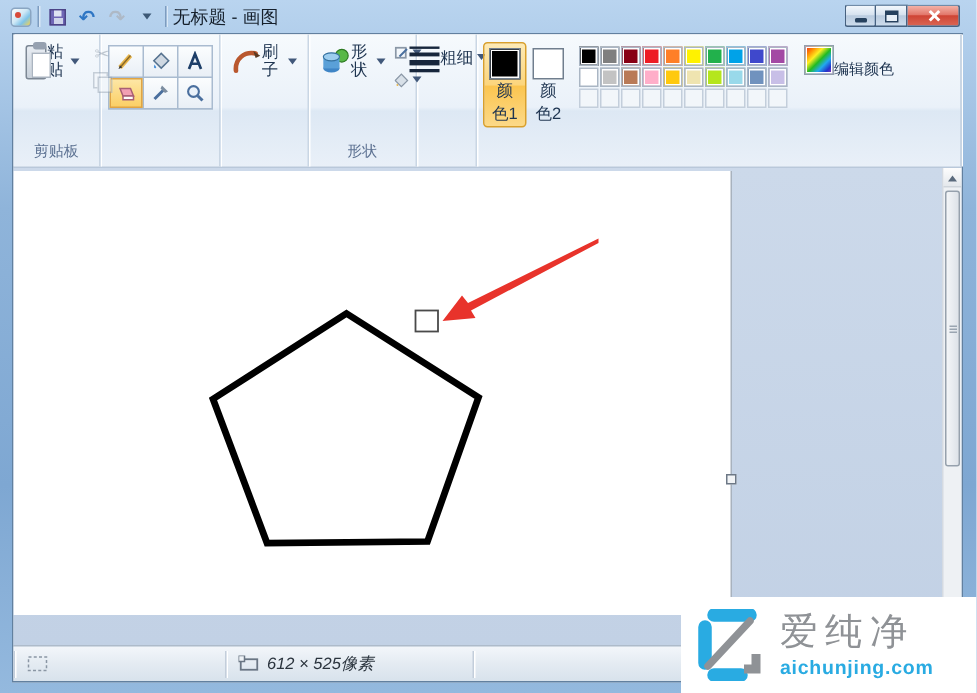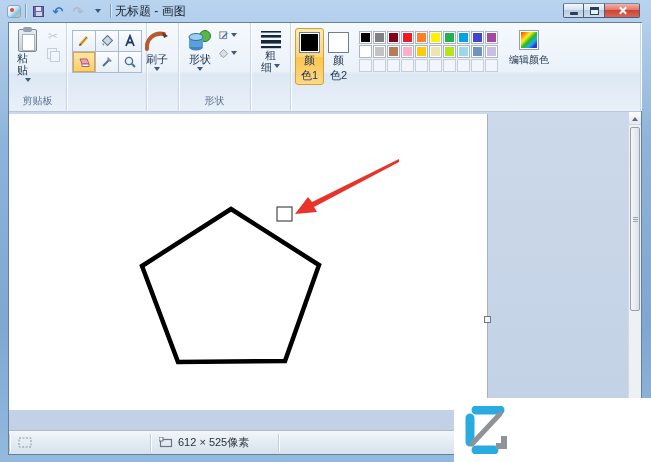--- a/index.html
+++ b/index.html
@@ -51,21 +51,21 @@
   .helpbtn { position:absolute; right:6px; bottom:3px; width:14px; height:14px; border-radius:50%;
     background: radial-gradient(circle at 35% 30%, #7db4e8, #2f6fbe); border:1px solid #2a5d9e;
     color:#fff; font-size:10px; font-weight:bold; display:flex; align-items:center; justify-content:center; }
   
   .ribbon { height:89px; flex:0 0 auto; display:flex;
     background: linear-gradient(180deg,#f6fafd 0%,#eaf1f9 55%,#dde8f4 58%,#e9f0f8 100%);
     border-bottom:1px solid #b9c8da; }
   .rgroup { display:flex; flex-direction:column; border-right:1px solid #c9d6e4; box-shadow:1px 0 0 #ffffff; }
   .rg-content { flex:1; display:flex; align-items:flex-start; padding:4px 4px 0; }
   .rg-label { text-align:center; font-size:10px; color:#5d7292; padding:1px 2px 3px; white-space:nowrap; }
-  .bigbtn { display:flex; flex-direction:column; align-items:center; font-size:11px; color:#1e3450; padding:1px 3px; border:1px solid transparent; border-radius:2px; }
+  .bigbtn { display:flex; flex-direction:row; align-items:center; font-size:11px; color:#1e3450; padding:1px 3px; border:1px solid transparent; border-radius:2px; }
   .bigbtn .lbl { line-height:12px; }
   .dd { width:0; height:0; border:3px solid transparent; border-top:4px solid #41587a; margin-top:2px; }
   .smallcol { display:flex; flex-direction:column; gap:2px; margin-left:2px; padding-top:1px; }
   .sicon { width:18px; height:16px; display:flex; align-items:center; justify-content:center; }
   .dim { opacity:.45; }
   
   .clip-ic { width:19px; height:23px; background:linear-gradient(180deg,#e8edf3,#c7d0da); border:1px solid #7c8794; border-radius:2px; position:relative; }
   .clip-ic::before { content:""; position:absolute; left:4px; top:-3px; width:9px; height:5px; background:#96a1b0; border-radius:2px; }
   .clip-ic::after { content:""; position:absolute; left:3px; top:4px; width:11px; height:15px; background:#fff; border:1px solid #aab4c0; }
   .scis { font-size:12px; color:#7e8b9a; }
@@ -83,38 +83,38 @@
   .toolgrid { display:grid; grid-template-columns:repeat(3,22px); grid-auto-rows:20px; border:1px solid #a9bbd0; background:#a9bbd0; gap:1px; margin-top:3px; }
   .tcell { background:linear-gradient(180deg,#fbfdfe,#e9eff6); display:flex; align-items:center; justify-content:center; }
   .tcell.sel { background:linear-gradient(180deg,#fde8a9,#fbce62); box-shadow: inset 0 0 0 1px #e0a444; }
   
   .colorbtn { width:29px; display:flex; flex-direction:column; align-items:center; font-size:11px; color:#1e3450; padding:3px 2px 1px; border-radius:3px; border:1px solid transparent; margin-top:1px; }
   .colorbtn.sel { background:linear-gradient(180deg,#fdeab6 0%,#fcd57c 50%,#fbc550 52%,#fcd988 100%); border-color:#d9a02c; }
   .swatch { width:21px; height:21px; border:1px solid #707e8e; box-shadow: inset 0 0 0 1px #ffffff; }
   .palette { display:grid; grid-template-columns:repeat(10,13px); grid-auto-rows:13px; gap:1px; margin:4px 4px 0 6px; }
   .pcell { border:1px solid #aab6c4; box-shadow: inset 0 0 0 1px #ffffff; }
   .pcell.empty { background:#f2f6fa; border-color:#c3cedb; box-shadow:none; }
-  .editcolors { display:flex; flex-direction:column; align-items:center; font-size:10px; color:#1e3450; padding:3px 3px 0; margin-left:4px; }
+  .editcolors { display:flex; flex-direction:row; align-items:flex-end; font-size:10px; color:#1e3450; padding:3px 3px 0; margin-left:4px; }
   .rainbow { width:20px; height:20px; border:1px solid #93a0ae; box-shadow: inset 0 0 0 1px #fff; margin-bottom:3px;
     background: linear-gradient(135deg,#e22 0%,#f80 18%,#fe2 35%,#2b2 52%,#2ae 68%,#23c 84%,#a3a 100%); }
   
   .workarea { flex:1; position:relative; background:linear-gradient(180deg,#ccd9ea,#c2d1e5); overflow:hidden; }
   .canvas { position:absolute; left:0; top:2px; width:479px; height:296px; background:#fff; border-right:1px solid #a8b2be; }
   .rhandle { position:absolute; left:475px; top:204px; width:7px; height:7px; background:#f2f4f6; border:1px solid #6d7886; }
   .vscroll { position:absolute; right:0; top:0; bottom:0; width:13px; background:#eef1f4; border-left:1px solid #d4dae1; }
   .vs-up { height:13px; display:flex; align-items:center; justify-content:center; background:linear-gradient(180deg,#fdfdfd,#e4e8ec); border-bottom:1px solid #cfd5db; }
   .tri-up { width:0; height:0; border:3px solid transparent; border-bottom:4px solid #5a6a7c; margin-top:-2px; }
   .vs-thumb { position:absolute; left:1px; top:15px; width:10px; height:184px; border:1px solid #96a1ad; border-radius:2px;
     background:linear-gradient(90deg,#f4f6f8,#dde2e8); }
   .vs-grip { position:absolute; left:2px; top:50%; width:5px; height:1px; background:#9aa5b1; box-shadow:0 2px 0 #9aa5b1, 0 -2px 0 #9aa5b1; }
   
   .statusbar { height:24px; flex:0 0 auto; display:flex; align-items:center; font-size:11px; color:#2a333d;
     background:linear-gradient(180deg,#f3f6fa 0%,#e4ebf2 50%,#d8e2ec 100%); border-top:1px solid #aebbca; }
   .ssec { display:flex; align-items:center; gap:5px; padding:0 8px; height:100%; }
-  .ssec-1 { width:142px; } .ssec-2 { width:140px; } .ssec-3 { width:127px; }
+  .ssec-1 { width:142px; } .ssec-2 { width:140px; } .ssec-3 { width:164px;font-style:italic; }
   .sdiv { width:1px; height:18px; background:#c3cedb; box-shadow:1px 0 0 #fff; }
   
   .watermark { position:absolute; right:0; bottom:0; width:197px; height:64px; background:#fff; z-index:20;
     display:flex; align-items:center; gap:8px; padding-left:8px; }
   .wm-text { display:flex; flex-direction:column; line-height:1; }
   .wm-brand { font-size:25px; color:#8f9296; letter-spacing:5px; }
   .wm-domain { font-size:13px; font-weight:bold; color:#29abe2; margin-top:4px; letter-spacing:.5px; }
 </style>
 </head>
 <body>
@@ -212,21 +212,21 @@
           <div class="tcell">
             <svg width="14" height="14" viewBox="0 0 14 14">
               <circle cx="6" cy="6" r="3.6" fill="#eaf2fa" stroke="#4a6f9e" stroke-width="1.4"></circle>
               <line x1="8.8" y1="8.8" x2="12" y2="12" stroke="#4a6f9e" stroke-width="2"></line>
             </svg>
           </div>
         </div>
       </div>
     </div>
 
-    <div class="rgroup" style="width:32px;align-items:flex-end;">
+    <div class="rgroup" style="width:59px;">
       <div class="rg-content" style="justify-content:center;">
         <div class="bigbtn">
           <svg width="26" height="24" viewBox="0 0 26 24">
             <path d="M3 20 C2 10 10 3 20 5" fill="none" stroke="#b9572e" stroke-width="4" stroke-linecap="round"></path>
             <path d="M18 3 L24 7 L20 9 Z" fill="#5a3a22"></path>
           </svg>
           <span class="lbl">刷子</span>
           <span class="dd"></span>
         </div>
       </div>
@@ -373,13 +373,17 @@
     <div class="sdiv"></div>
   </div>
 </div>
 
 <div class="watermark">
   <svg width="50" height="48" viewBox="0 0 50 48">
     <path d="M14 4 L38 4 M8 12 L8 36 M14 44 L32 44" stroke="#29abe2" stroke-width="9" stroke-linecap="round" fill="none"></path>
     <path d="M10 38 L38 8" stroke="#8f9296" stroke-width="5" stroke-linecap="round"></path>
     <path d="M42 30 L42 40 L34 40" stroke="#8f9296" stroke-width="6" fill="none"></path>
   </svg>
+  <div class="wm-text">
+    <span class="wm-brand">爱纯净</span>
+    <span class="wm-domain">aichunjing.com</span>
+  </div>
 </div>
 
 </body></html>

